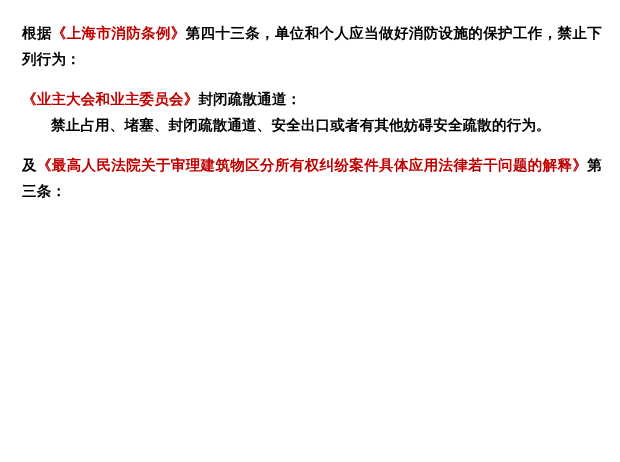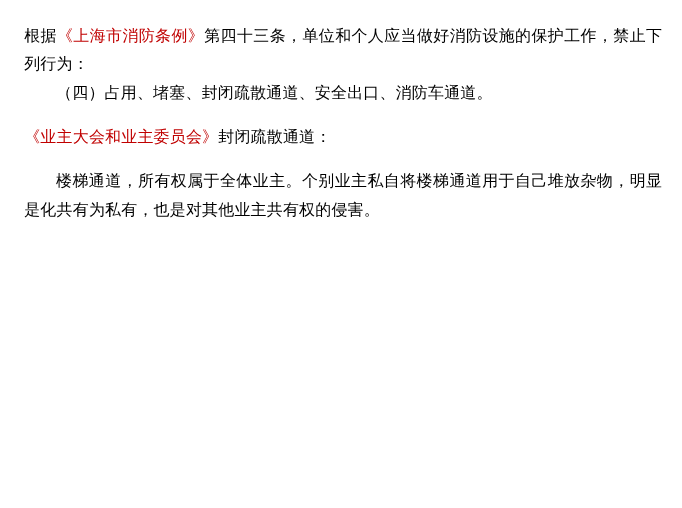--- a/index.html
+++ b/index.html
@@ -17,20 +17,21 @@
   .page {
     position: relative;
     width: 620px;
     height: 462px;
     box-sizing: border-box;
     padding: 20px 18px 10px 22px;
     background: #ffffff;
   }
   .block {
     margin: 0 0 14px 0;
+    font-weight: bold;
   }
   .block:last-child {
     margin-bottom: 0;
   }
   .para {
     font-size: 14.5px;
     line-height: 26px;
     text-align: justify;
     letter-spacing: 0.2px;
     margin: 0;
@@ -47,31 +48,31 @@
 </style>
 </head>
 <body>
 
 <div class="page">
 
   <div class="block">
     <p class="para">
       <span class="black">根据</span><span class="red">《上海市消防条例》</span><span class="black">第四十三条，单位和个人应当做好消防设施的保护工作，禁止下列行为：</span>
     </p>
-    <p class="para indent">
-      <span class="black">（四）占用、堵塞、封闭疏散通道、安全出口、消防车通道。</span>
-    </p>
   </div>
 
   <div class="block">
     <p class="para">
       <span class="red">《业主大会和业主委员会》</span><span class="black">封闭疏散通道：</span>
     </p>
+    <p class="para indent">
+      <span class="black">禁止占用、堵塞、封闭疏散通道、安全出口或者有其他妨碍安全疏散的行为。</span>
+    </p>
   </div>
 
 
   <div class="block">
-    <p class="para indent">
-      <span class="black">楼梯通道，所有权属于全体业主。个别业主私自将楼梯通道用于自己堆放杂物，明显是化共有为私有，也是对其他业主共有权的侵害。</span>
+    <p class="para">
+      <span class="black">及</span><span class="red">《最高人民法院关于审理建筑物区分所有权纠纷案件具体应用法律若干问题的解释》</span><span class="black">第三条：</span>
     </p>
   </div>
 
 </div>
 
 </body></html>

